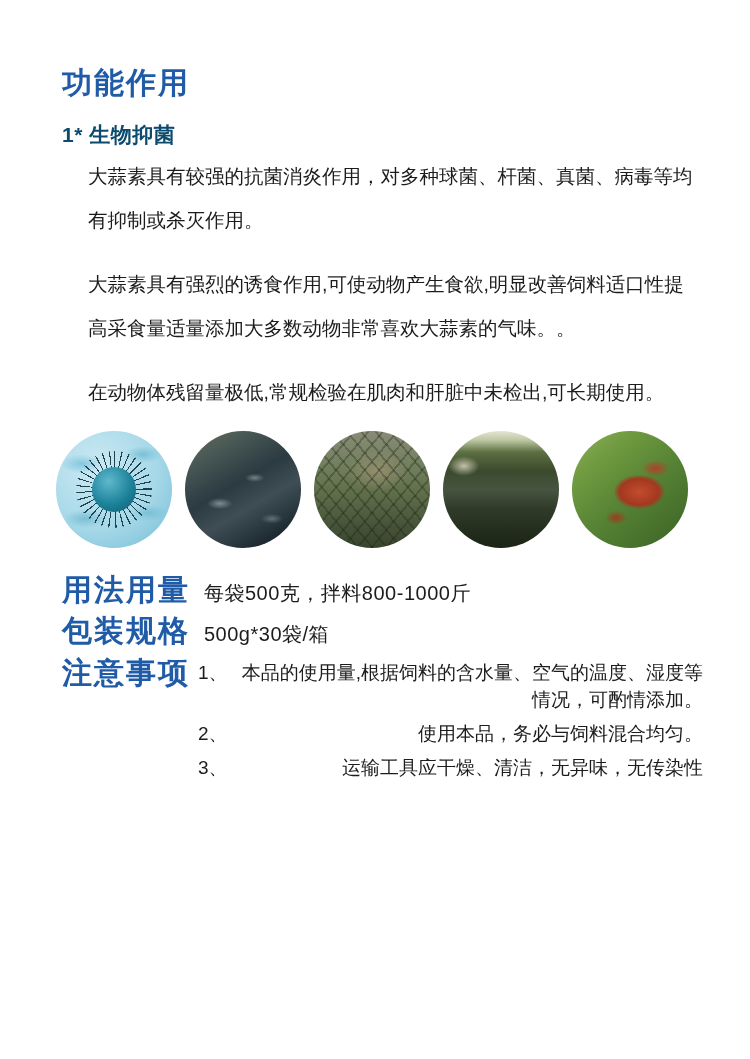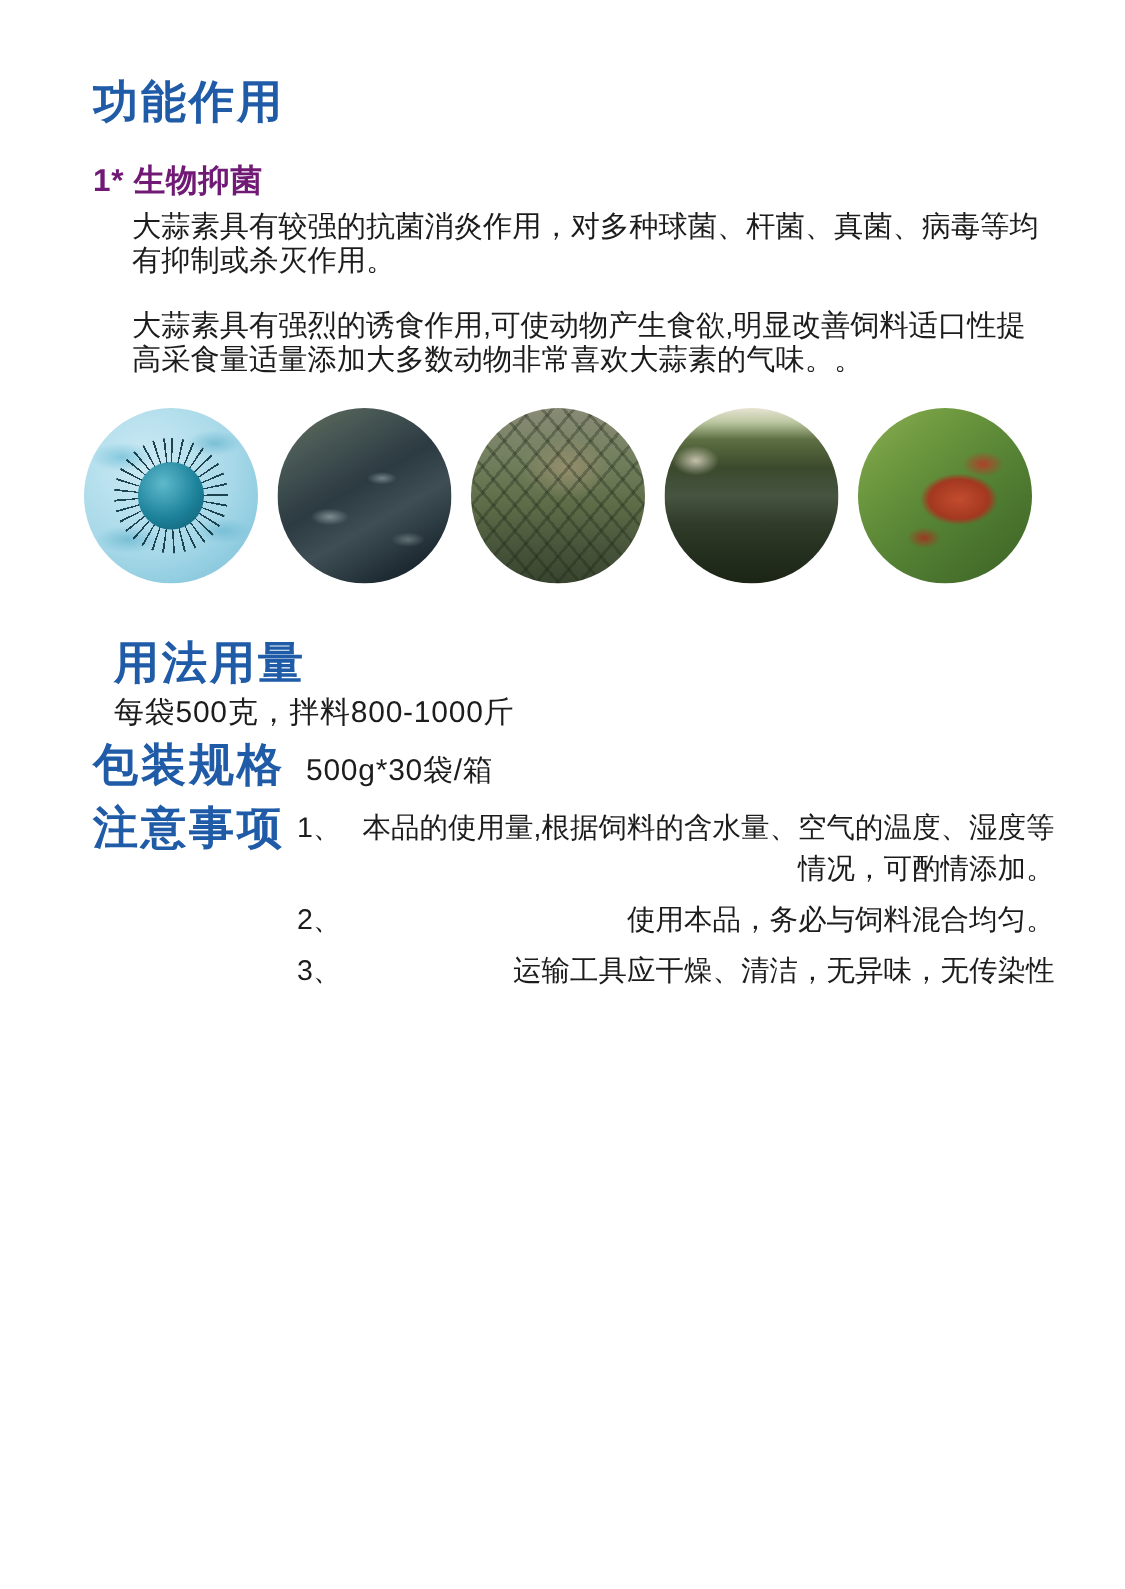--- a/index.html
+++ b/index.html
@@ -5,39 +5,39 @@
   :root { --accent: #1f5ba7; --ink: #1c1c1c; }
   * { box-sizing: border-box; }
   html, body { margin: 0; padding: 0; }
   body {
     width: 750px; height: 1059px;
     background: #ffffff;
     font-family: "Liberation Sans", "DejaVu Sans", sans-serif;
     color: var(--ink);
     overflow: hidden;
   }
-  .page { padding: 50px 44px 0 62px; }
+  .page { padding: 64px 44px 0 62px; }
 
   .page-title {
     color: var(--accent);
     font-size: 30px; font-weight: 700;
     letter-spacing: 2px;
     line-height: 38px;
     margin: 0;
   }
 
   .section { margin-top: 20px; }
   .section-heading {
     font-size: 21px; font-weight: 700;
-    line-height: 26px; color: #701a75;
+    line-height: 26px; color: #0c4a6e;
     letter-spacing: 0.5px;
   }
   .section-body {
     margin: 6px 8px 0 26px;
-    font-size: 19.5px; line-height: 23px;
+    font-size: 19.5px; line-height: 44px;
     color: var(--ink);
   }
 
   .photo-strip {
     display: flex; gap: 13px;
     margin: 17px 0 0 -6px;
   }
   .photo {
     width: 116px; height: 117px;
     border-radius: 50%;
@@ -86,21 +86,21 @@
       radial-gradient(ellipse 36px 24px at 58% 52%, #c24c2e 0%, #a33820 55%, transparent 72%),
       radial-gradient(ellipse 20px 12px at 72% 32%, #b0402a 0%, transparent 70%),
       radial-gradient(ellipse 16px 10px at 38% 74%, #9c3a22 0%, transparent 70%),
       linear-gradient(140deg, #8fb055 0%, #6f9a40 25%, #558234 55%, #47702c 80%, #3a5d24 100%);
   }
 
   .info-row {
     display: flex; align-items: baseline;
     margin-top: 5px;
   }
-  .info-row--usage { margin-top: 36px; flex-direction: column; }
+  .info-row--usage { margin-top: 24px; }
   .blue-label {
     color: var(--accent);
     font-size: 30px; font-weight: 700;
     letter-spacing: 2px; line-height: 36px;
     white-space: nowrap;
     flex: 0 0 auto;
   }
   .info-value {
     margin-left: 14px;
     font-size: 20px; color: var(--ink);
@@ -135,20 +135,21 @@
     <div class="section-body">大蒜素具有较强的抗菌消炎作用，对多种球菌、杆菌、真菌、病毒等均有抑制或杀灭作用。</div>
   </div>
 
   <div class="section">
     <div class="section-body">大蒜素具有强烈的诱食作用,可使动物产生食欲,明显改善饲料适口性提高采食量适量添加大多数动物非常喜欢大蒜素的气味。。</div>
   </div>
 
 
 
   <div class="section">
+    <div class="section-body">在动物体残留量极低,常规检验在肌肉和肝脏中未检出,可长期使用。</div>
   </div>
 
   <div class="photo-strip">
     <div class="photo photo--microbe"></div>
     <div class="photo photo--fish"></div>
     <div class="photo photo--crabs"></div>
     <div class="photo photo--pond"></div>
     <div class="photo photo--crayfish"></div>
   </div>
 

